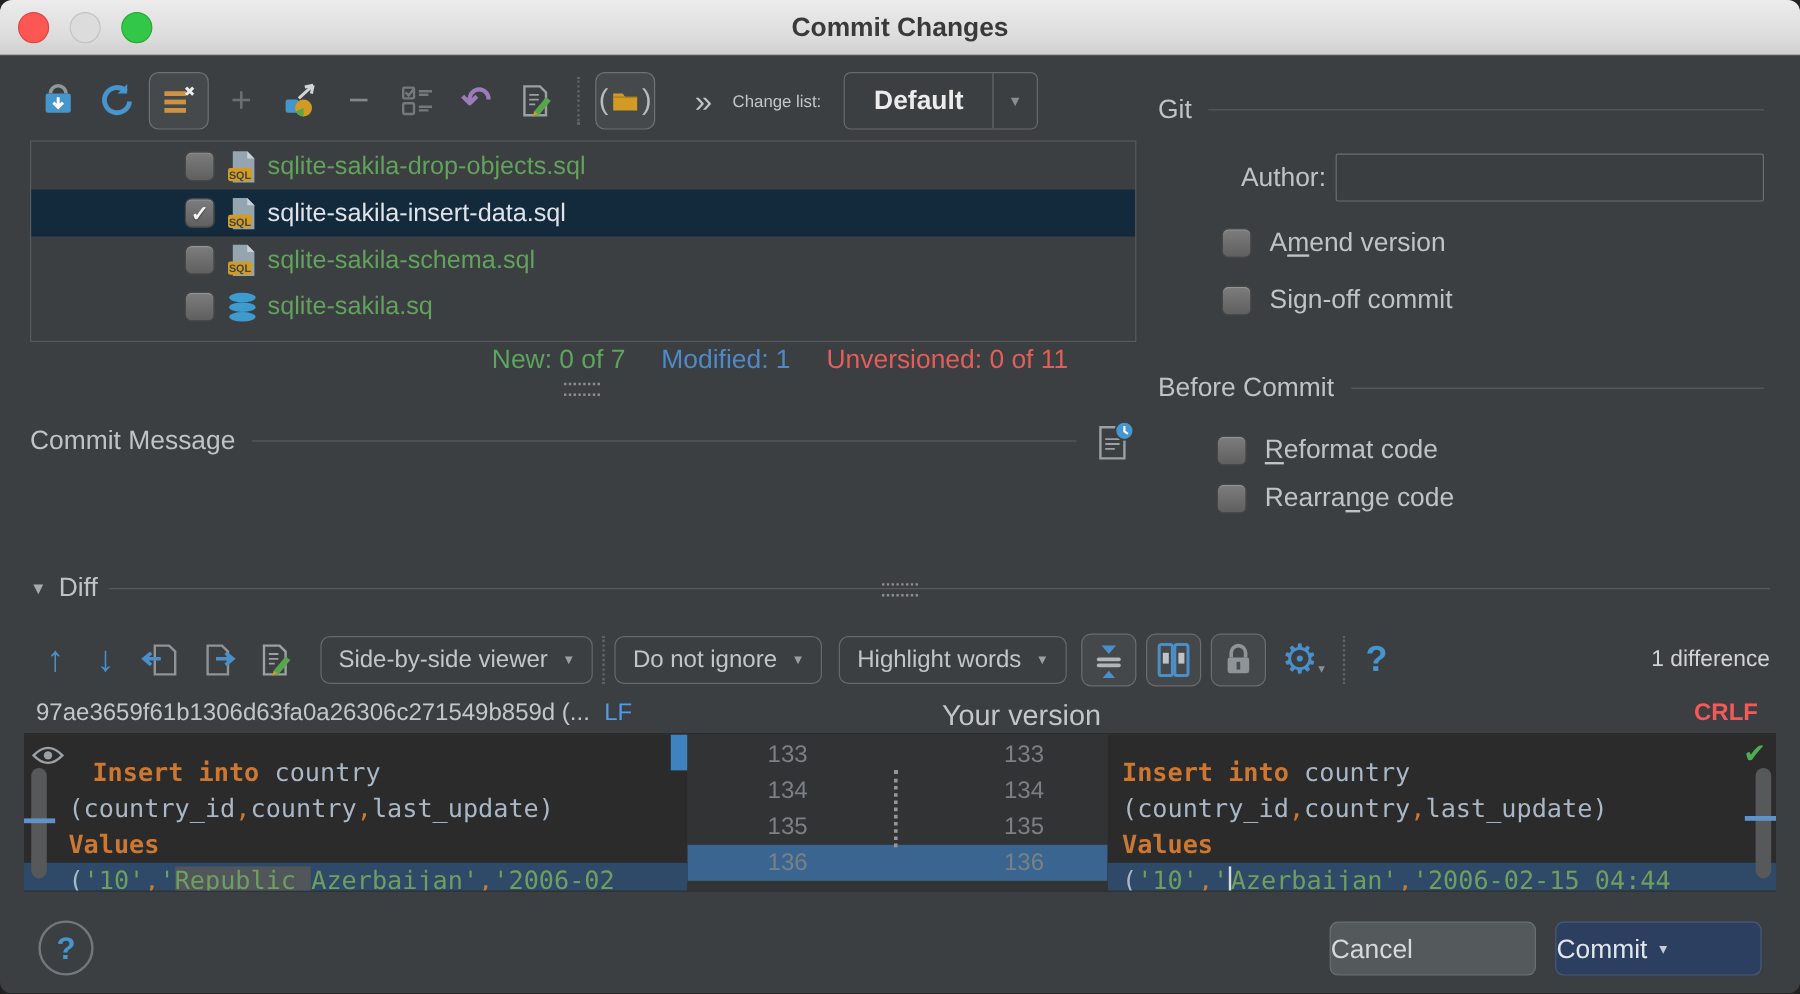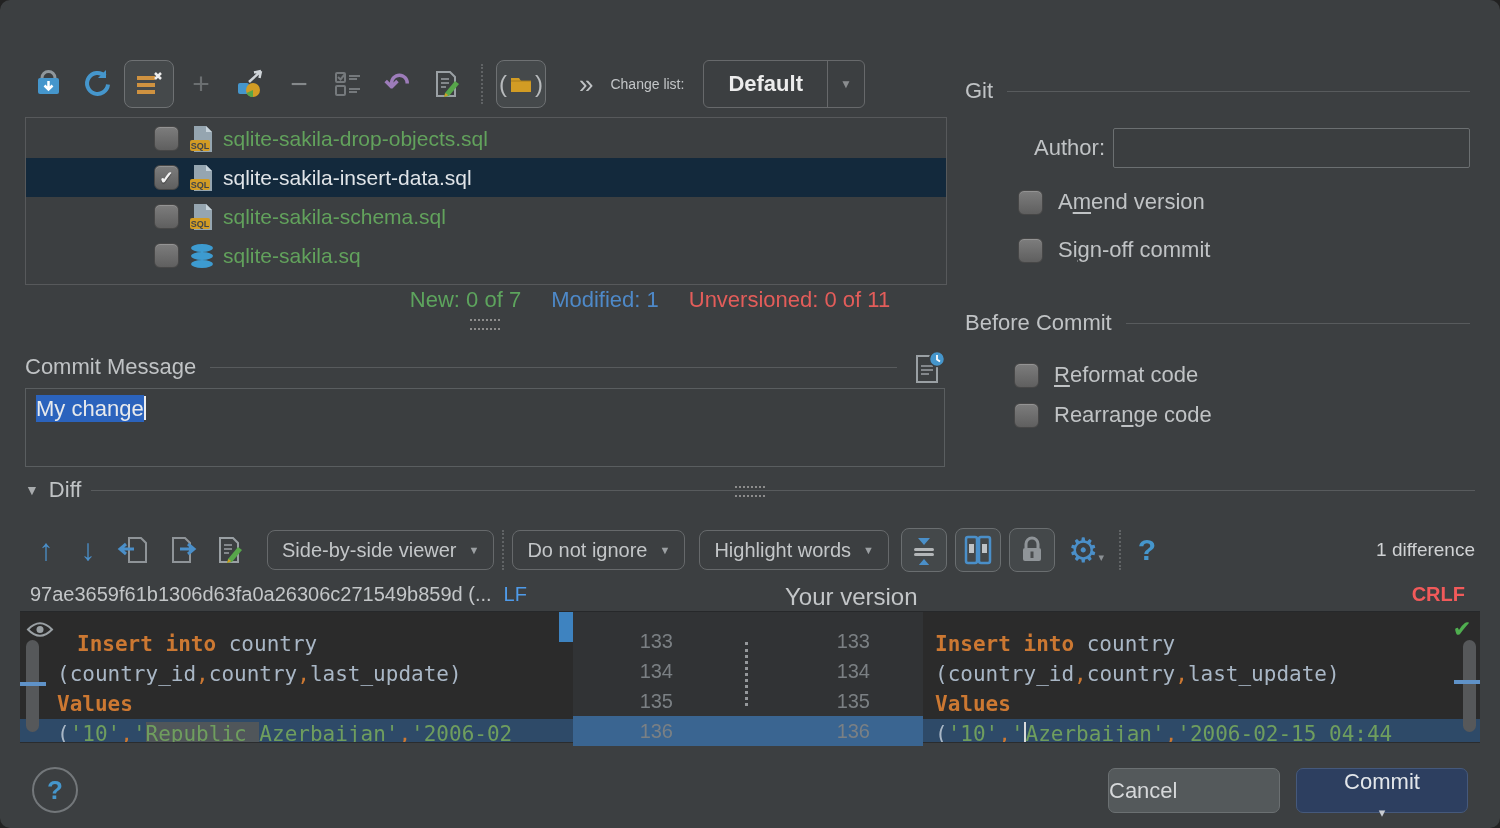--- a/index.html
+++ b/index.html
@@ -92,21 +92,21 @@
   .pane{position:relative;background:#2b2b2b;overflow:hidden;}
   .pane.left{width:553px;}
   .pane.right{flex:1;}
   .gutter{position:relative;width:350px;background:#313335;flex:none;}
   .cline{height:30px;line-height:30px;white-space:nowrap;box-sizing:border-box;}
   .pane.left .cline{padding-left:37px;}
   .pane.right .cline{padding-left:12px;}
   .pane .cline:first-child{margin-top:17px;}
   .gutter .grow{height:30px;line-height:30px;display:flex;font-family:"Liberation Sans",sans-serif;
     font-size:20px;color:#7b8084;}
-  .gutter .grow:first-child{margin-top:14px;}
+  .gutter .grow:first-child{margin-top:2px;}
   .grow .n1{width:100px;text-align:right;}
   .grow .mid{flex:1;}
   .grow .n2{width:97px;text-align:right;}
   .grow .pad{width:53px;}
   .grow.hl{background:#3a6591;}
   .kw{color:#cc7832;font-weight:bold;}
   .idt{color:#a9b7c6;}
   .str{color:#6f9e5e;}
   .cm{color:#cc7832;}
   .cline.hl{background:#2e4a68;}
@@ -119,28 +119,36 @@
   .eye{position:absolute;left:6px;top:7px;}
   .okmark{position:absolute;right:10px;top:0px;color:#4fae4f;font-size:26px;font-weight:bold;}
 
   
   .helpbtn{position:absolute;left:32px;top:767px;width:46px;height:46px;border-radius:50%;
     border:2px solid #73777a;display:flex;align-items:center;justify-content:center;
     color:#4596cc;font-size:26px;font-weight:bold;box-sizing:border-box;}
   .btn{position:absolute;top:768px;height:45px;width:172px;border-radius:7px;display:flex;
     align-items:center;justify-content:flex-start;font-size:22px;gap:10px;box-sizing:border-box;}
   .btn.cancel{left:1108px;background:#54595b;border:1px solid #6b7072;color:#d6d8da;}
-  .btn.commit{left:1296px;background:#2d3f60;border:1px solid #45597c;color:#e2e6ea;flex-direction:column;}
+  .btn.commit{left:1296px;background:#2d3f60;border:1px solid #45597c;color:#e2e6ea;}
   .btn.commit .arr{font-size:13px;color:#c8ccd2;}
 </style>
 </head>
 <body>
 
 <div id="win">
 
+  <div class="titlebar">
+    <div class="lights">
+      <span class="light red"></span>
+      <span class="light gray"></span>
+      <span class="light green"></span>
+    </div>
+    <div class="title">Commit Changes</div>
+  </div>
 
   <div class="toolbar">
     <div class="tbtn">
       <svg width="30" height="30" viewBox="0 0 30 30">
         <path d="M9 9 a6.5 6.5 0 0 1 13 0" stroke="#8f979c" stroke-width="3" fill="none"></path>
         <rect x="5" y="9" width="21" height="16" rx="2" fill="#4596cc"></rect>
         <path d="M15.5 12v8 M11.5 16.5 L15.5 20.5 l4-4" stroke="#fff" stroke-width="2.5" fill="none"></path>
       </svg>
     </div>
     <div class="tbtn">
@@ -292,23 +300,20 @@
 
   <div class="sechead abs" style="top:350px;left:25px;width:920px;">
     <span>Commit Message</span>
     <span class="line"></span>
     <svg width="34" height="34" viewBox="0 0 34 34">
       <path d="M6 6 h14 l6 6 v20 H6 z" fill="none" stroke="#9aa0a4" stroke-width="2"></path>
       <path d="M10 16 h12 M10 20 h12 M10 24 h8" stroke="#9aa0a4" stroke-width="1.5"></path>
       <circle cx="26" cy="9" r="7.5" fill="#4596cc" stroke="#3c3f41" stroke-width="1.5"></circle>
       <path d="M26 5 v4.5 l3 2" stroke="#fff" stroke-width="1.8" fill="none"></path>
     </svg>
-  </div>
-  <div class="msgbox">
-    <span class="selhl">My change</span><span class="caret"></span>
   </div>
 
   <div class="sechead abs" style="top:477px;left:25px;width:1450px;gap:10px;">
     <span style="font-size:14px;color:#a8abad;">▼</span>
     <span>Diff</span>
     <span class="line"></span>
   </div>
   <div class="hdots abs" style="top:486px;left:735px;"></div>
 
   <div class="difftb">

